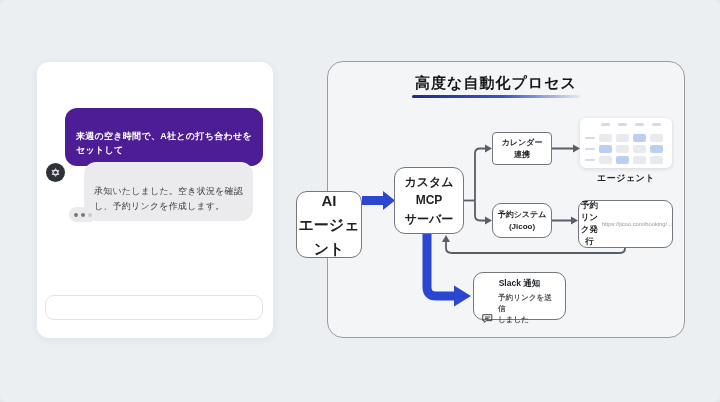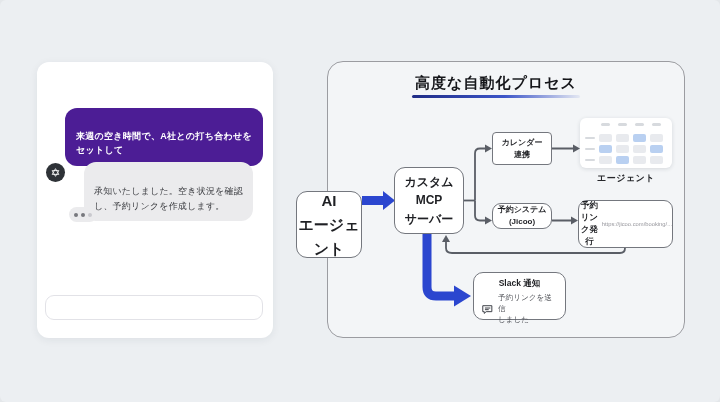--- a/index.html
+++ b/index.html
@@ -63,34 +63,34 @@
   
   .node{
     position:absolute;box-sizing:border-box;background:#ffffff;
     border:1.3px solid #74777e;border-radius:11px;
     display:flex;align-items:center;justify-content:center;text-align:center;
     color:#1f2024;font-weight:bold;white-space:pre-line;
   }
   .node-ai{left:296px;top:167px;width:66px;height:67px;font-size:15px;line-height:1.6;margin-top:24px;}
   .node-mcp{left:394px;top:167px;width:70px;height:67px;font-size:12px;line-height:1.55;}
   .node-cal{left:492px;top:132px;width:60px;height:33px;font-size:8px;line-height:1.45;border-radius:4px;}
-  .node-book{left:492px;top:203px;width:60px;height:26px;font-size:8px;line-height:1.45;border-radius:9px;}
+  .node-book{left:492px;top:203px;width:60px;height:35px;font-size:8px;line-height:1.45;border-radius:9px;}
   .node-link{
     left:578px;top:200px;width:95px;height:48px;border-radius:9px;
     flex-direction:row;justify-content:center;gap:2px;
   }
   .node-link .t{font-size:8.5px;font-weight:bold;color:#1f2024;}
   .node-link .u{font-size:5.8px;font-weight:normal;color:#97979d;letter-spacing:0;}
   .node-slack{
     left:473px;top:272px;width:93px;height:48px;border-radius:10px;
     flex-direction:column;align-items:stretch;justify-content:flex-start;
     padding:5px 7px 4px;font-weight:normal;
   }
   .node-slack .t{font-size:8.5px;font-weight:bold;color:#1f2024;text-align:center;}
-  .slack-row{display:flex;gap:4px;align-items:center;margin-top:2px;text-align:left;}
+  .slack-row{display:flex;gap:4px;align-items:flex-end;margin-top:2px;text-align:left;font-weight:bold;}
   .slack-row .b{font-size:7.6px;color:#54565c;line-height:1.45;white-space:pre-line;}
   
   .cal-card{
     position:absolute;left:580px;top:118px;width:92px;height:50px;box-sizing:border-box;
     background:#fff;border-radius:6px;box-shadow:0 1px 4px rgba(30,40,60,.14);
     padding:5px 5px 4px;display:flex;flex-direction:column;justify-content:space-between;
   }
   .cal-head{display:flex;gap:4px;margin-left:14px;}
   .cal-head .cal-dash{width:9px;height:2.5px;margin:0 2px;}
   .cal-dash{background:#d7dade;border-radius:2px;display:inline-block;}

